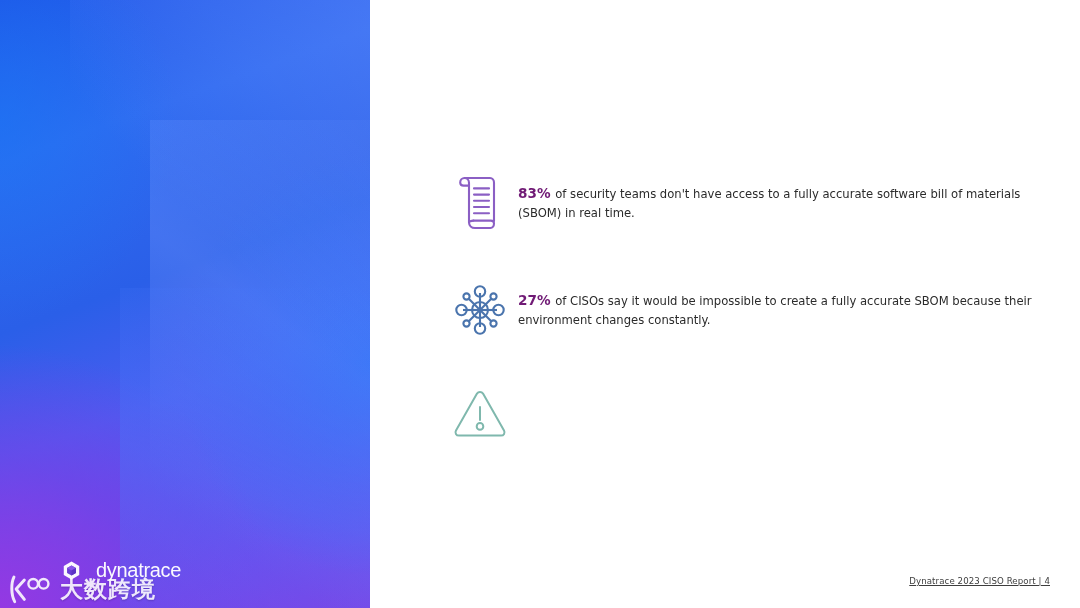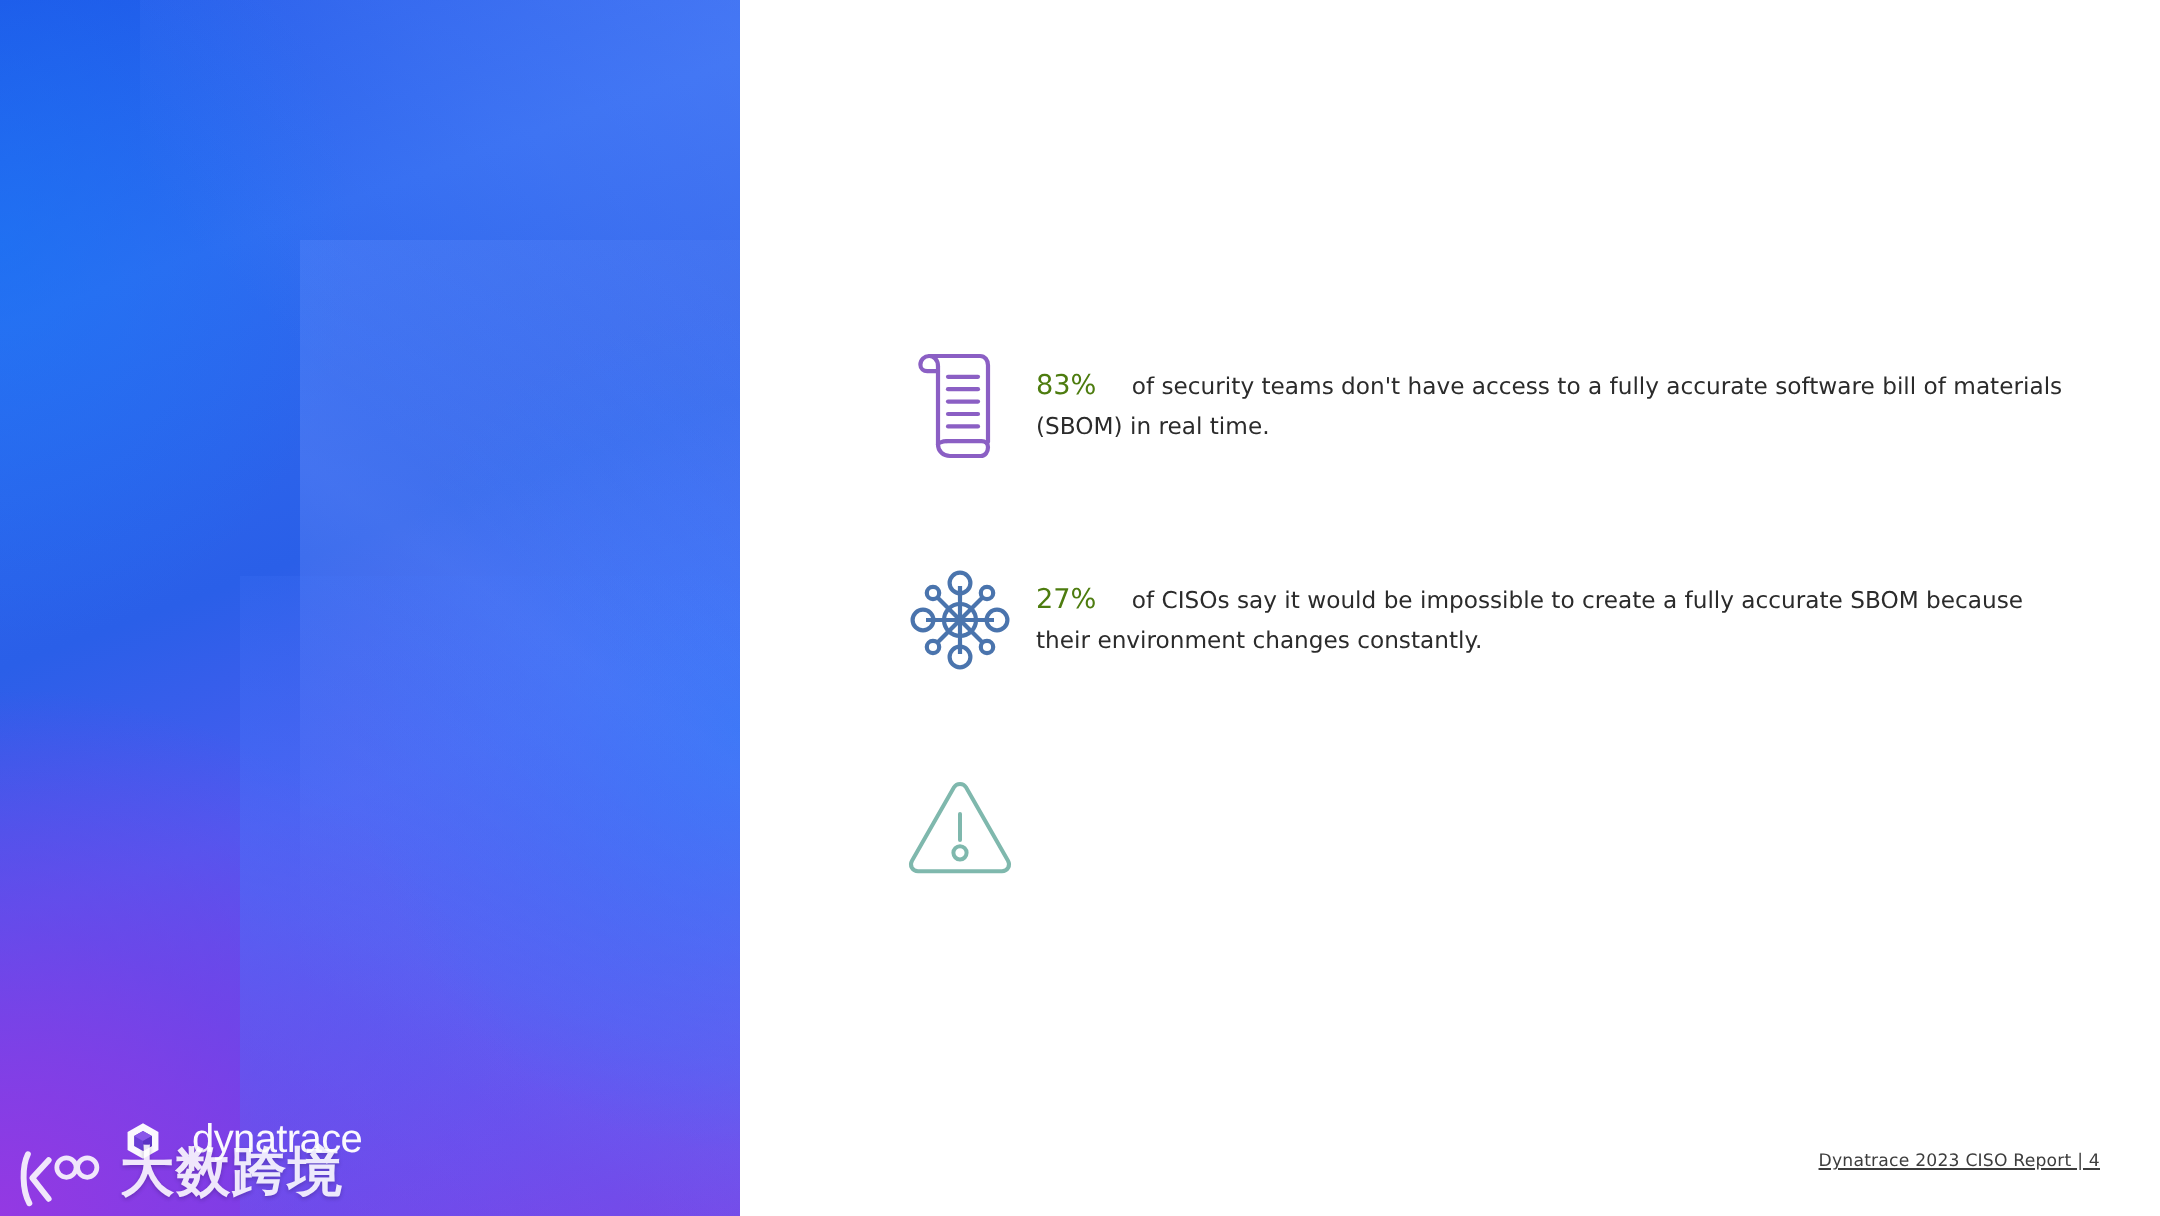--- a/index.html
+++ b/index.html
@@ -126,26 +126,26 @@
     align-items: center;
     gap: 6px;
     opacity: 0.88;
   }
   .wm-mark {
     width: 46px;
     height: 30px;
     display: block;
   }
   .wm-cn {
-    font-size: 27px;
+    font-size: 23px;
     font-weight: 700;
     color: #ffffff;
     letter-spacing: 1px;
     line-height: 1;
-    font-family: Liberation Mono, monospace;
+    font-family: Liberation Serif, serif;
     text-shadow: 0 1px 2px rgba(40,20,90,0.35);
   }
 
   
   .right-panel {
     position: absolute;
     left: 370px;
     top: 0;
     width: 710px;
     height: 608px;
@@ -174,23 +174,23 @@
   .stat-text {
     flex: 1;
     font-size: 11.6px;
     line-height: 1.62;
     color: #2b2b2b;
     padding-top: 12px;
     font-family: "DejaVu Sans", sans-serif;
   }
   .stat-pct {
     font-size: 13.6px;
-    font-weight: 400;
-    color: #4d7c0f;
-    margin-right: 14px;
+    font-weight: 700;
+    color: #701a75;
+    margin-right: 1px;
   }
 
   
   .stat-row.r1 { margin-bottom: 41px; }
   .stat-row.r2 { margin-bottom: 38px; }
   .stat-row.r3 { margin-bottom: 0; }
 
   
   .footer {
     position: absolute;

